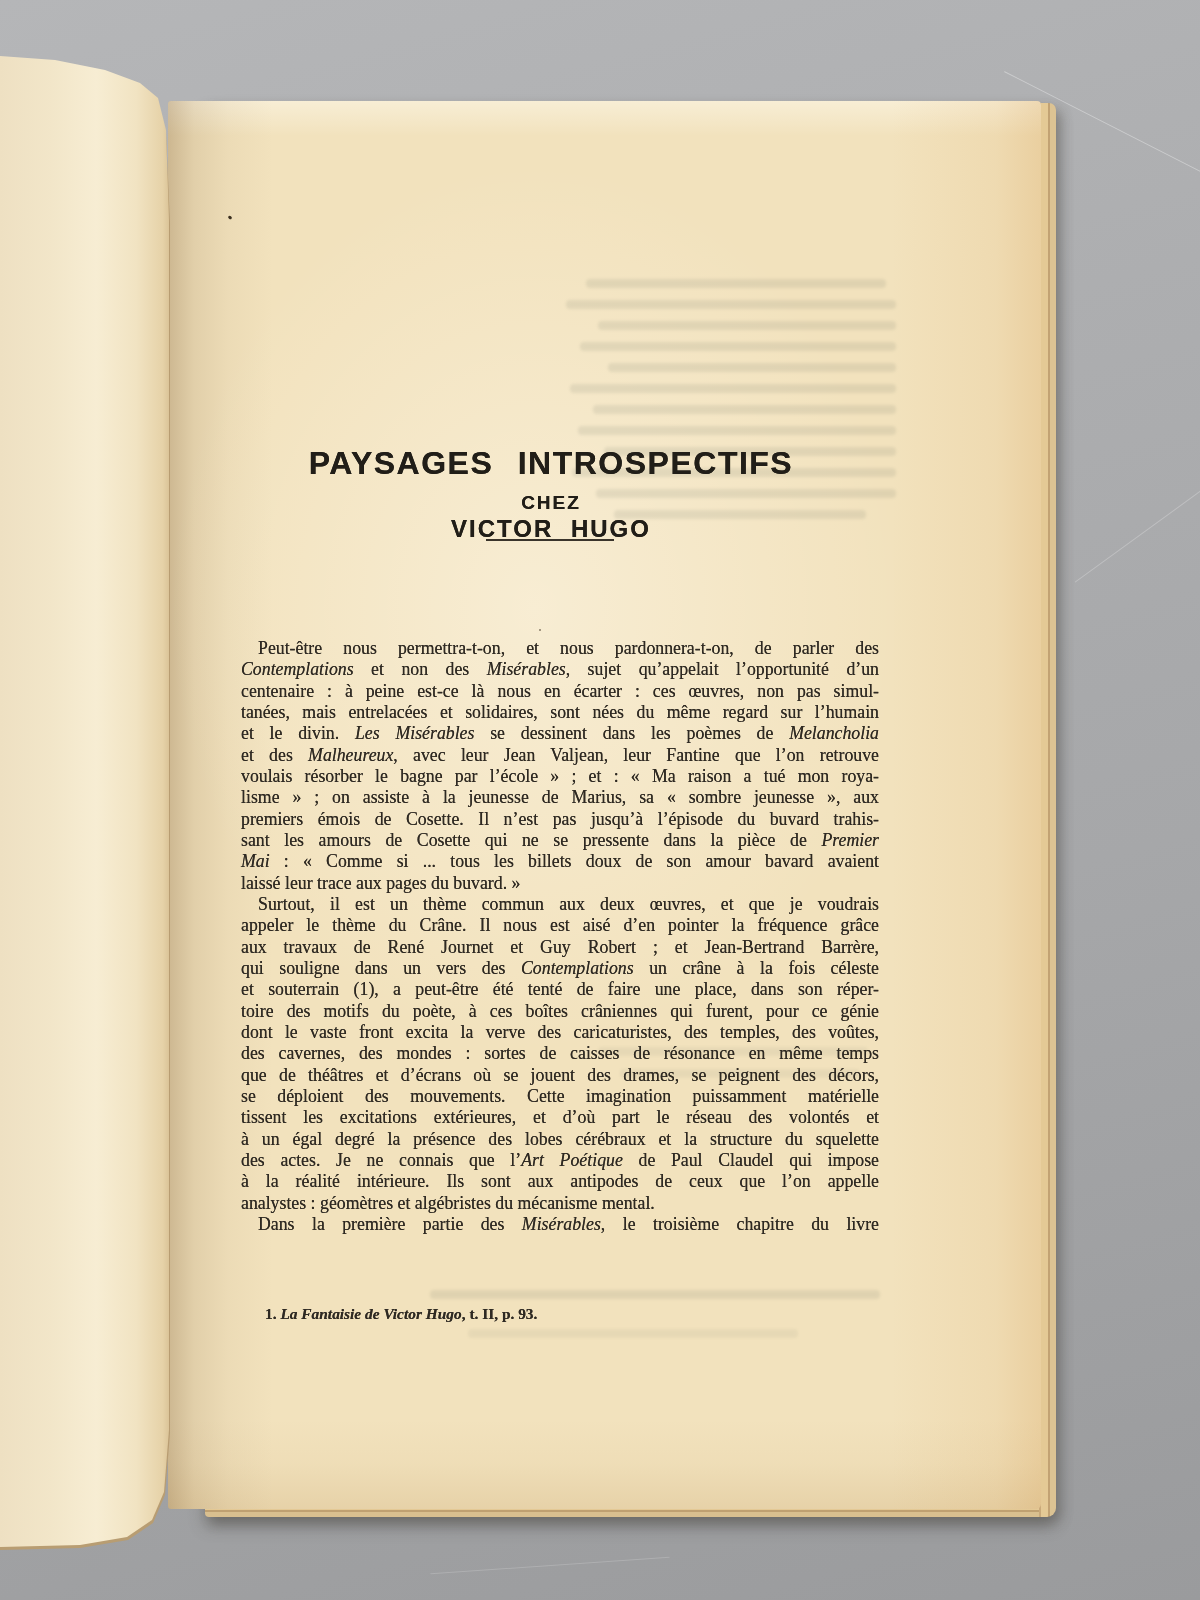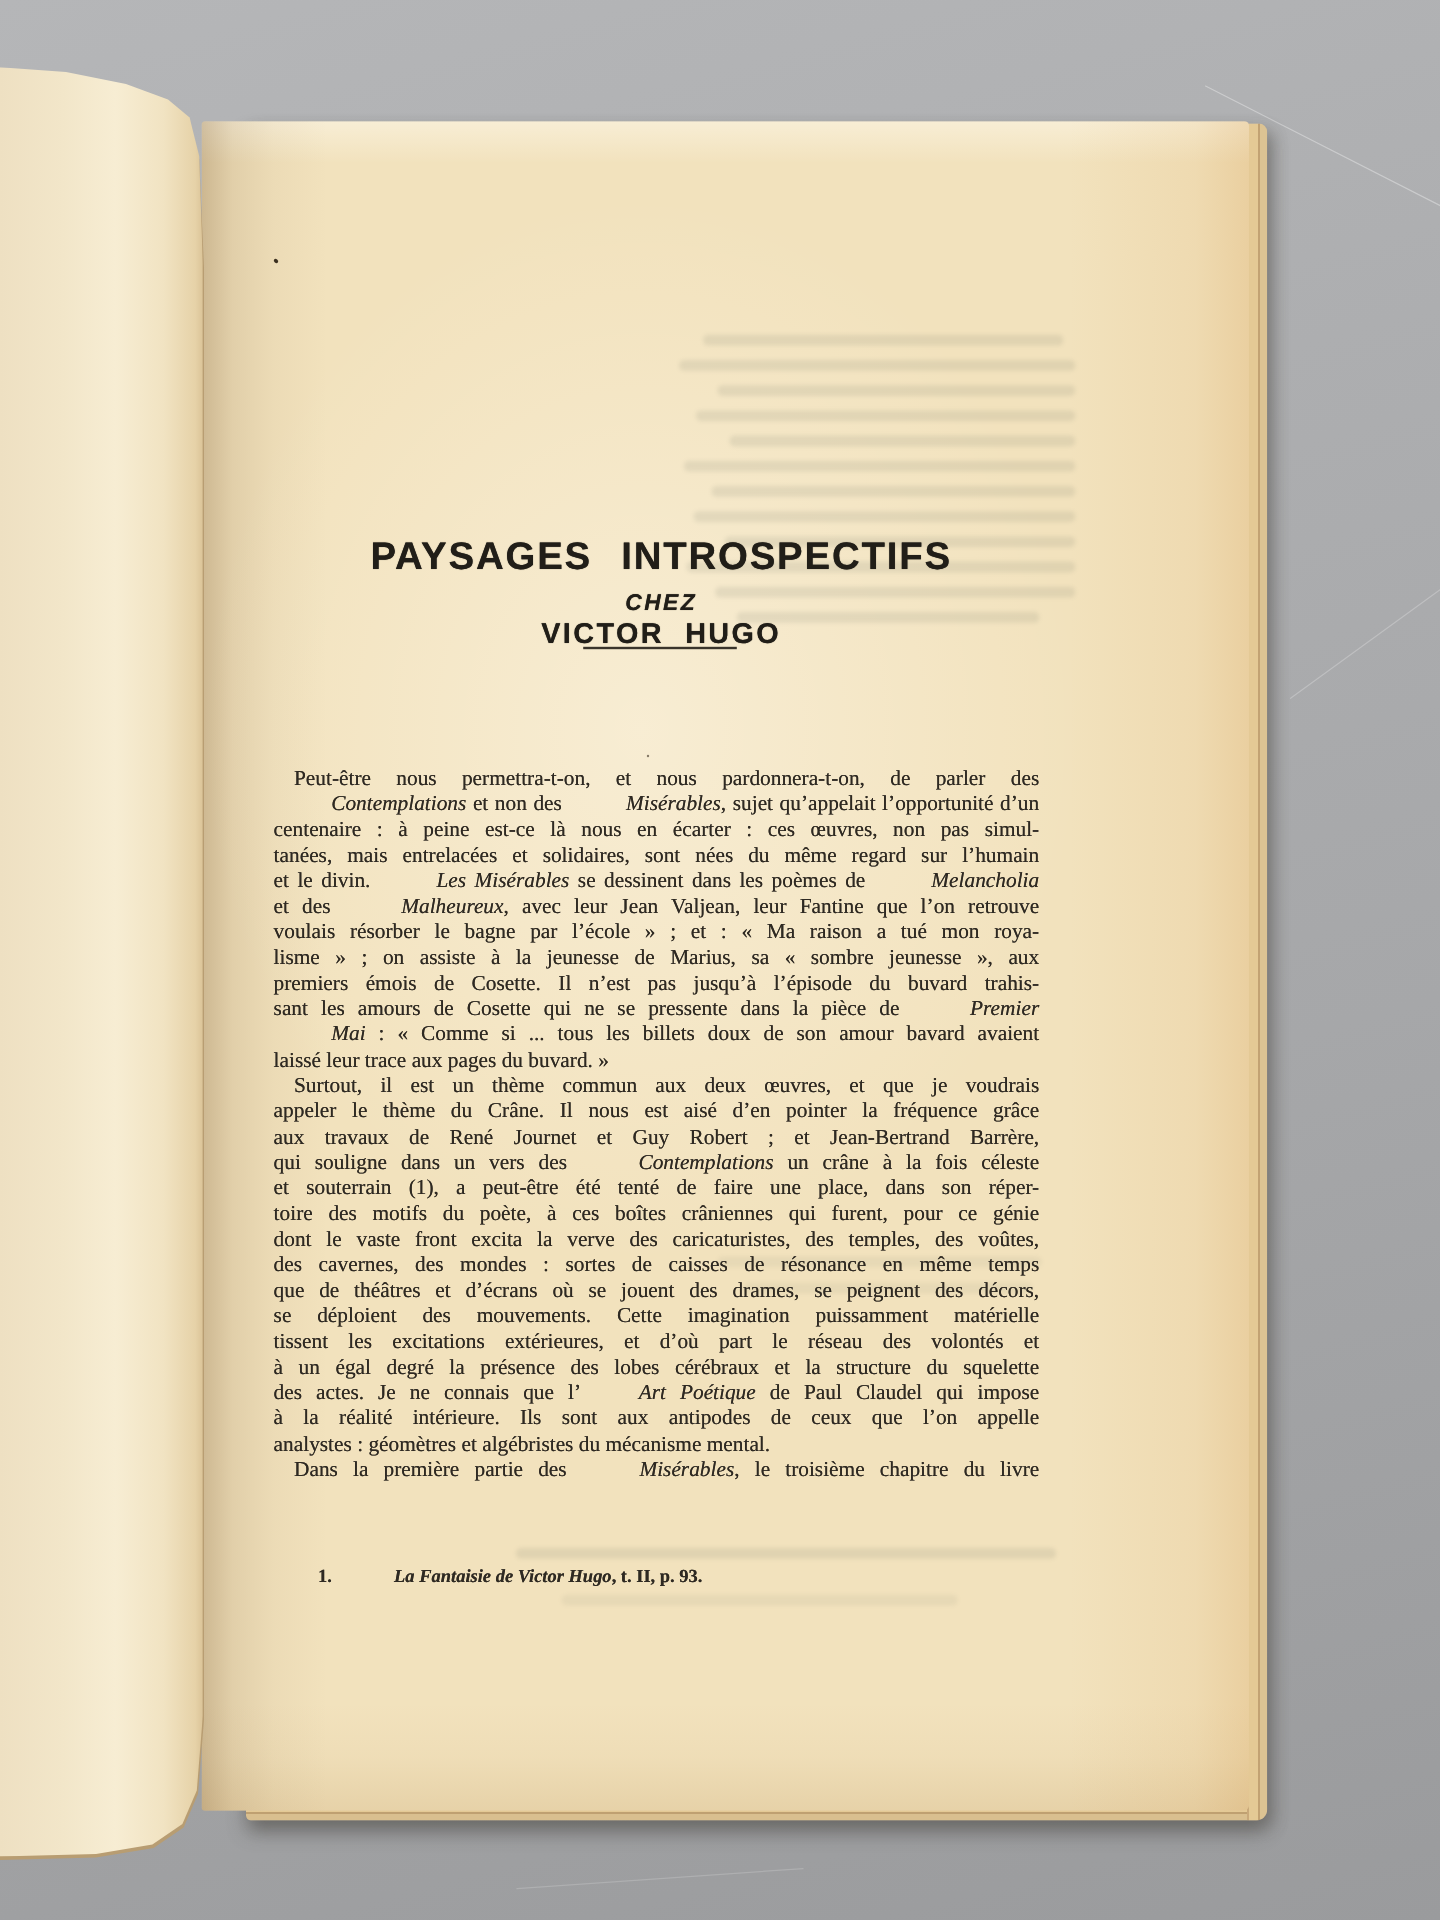--- a/index.html
+++ b/index.html
@@ -46,37 +46,37 @@
   }
   
   .bleed{position:absolute;border-radius:4px;background:#6a7060;opacity:.13;filter:blur(1.6px);height:9px;}
   .bleed.lite{opacity:.08;}
   
   .title-wrap{position:absolute;left:64px;top:0;width:638px;height:480px;}
   .t1,.t2,.t3{position:absolute;left:0;right:0;text-align:center;color:#211e18;
       font-family:"Liberation Sans","DejaVu Sans",sans-serif;font-weight:bold;
       text-shadow:0 0 .6px #211e18;margin-top:38px;}
   .t1{top:306px;font-size:32px;letter-spacing:1.5px;word-spacing:14px;line-height:36px;}
-  .t2{top:353px;font-size:19px;letter-spacing:2px;line-height:22px;font-style:italic;}
+  .t2{top:353px;font-size:19px;letter-spacing:2px;line-height:22px;}
   .t3{top:376px;font-size:24px;letter-spacing:2px;word-spacing:9px;line-height:28px;}
   .title-rule{position:absolute;left:318px;top:438px;width:128px;height:2px;background:#3a342b;}
   
-  .bodytext{position:absolute;left:60px;top:537px;width:638px;color:#2e2922;}
+  .bodytext{position:absolute;left:73px;top:537px;width:638px;color:#2e2922;}
   .bline{
     height:21.34px;line-height:21.34px;font-size:17.8px;
     text-align:justify;text-align-last:justify;white-space:normal;
     text-shadow:0 0 .5px rgba(46,41,34,.85);
   }
   .bline.indent{padding-left:17px;}
   .bline.pend{text-align-last:left;}
   .footnote{
     position:absolute;left:78px;top:1203px;width:638px;padding-left:19px;
     font-size:15.4px;line-height:20px;color:#2e2922;text-shadow:0 0 .5px rgba(46,41,34,.85);font-weight:bold;
   }
-  i{font-style:italic;margin-left:48px;}
+  i{font-style:italic;}
   .speck{position:absolute;border-radius:50%;background:#3a2f1f;}
 </style>
 </head>
 <body>
 
 <div class="scratch" style="left:990px;top:130px;width:260px;transform:rotate(27deg);"></div>
 <div class="scratch" style="left:1055px;top:520px;width:210px;transform:rotate(-36deg);opacity:.7;"></div>
 <div class="scratch" style="left:430px;top:1565px;width:240px;transform:rotate(-4deg);opacity:.5;"></div>
 
 <div class="page-stack"></div>

